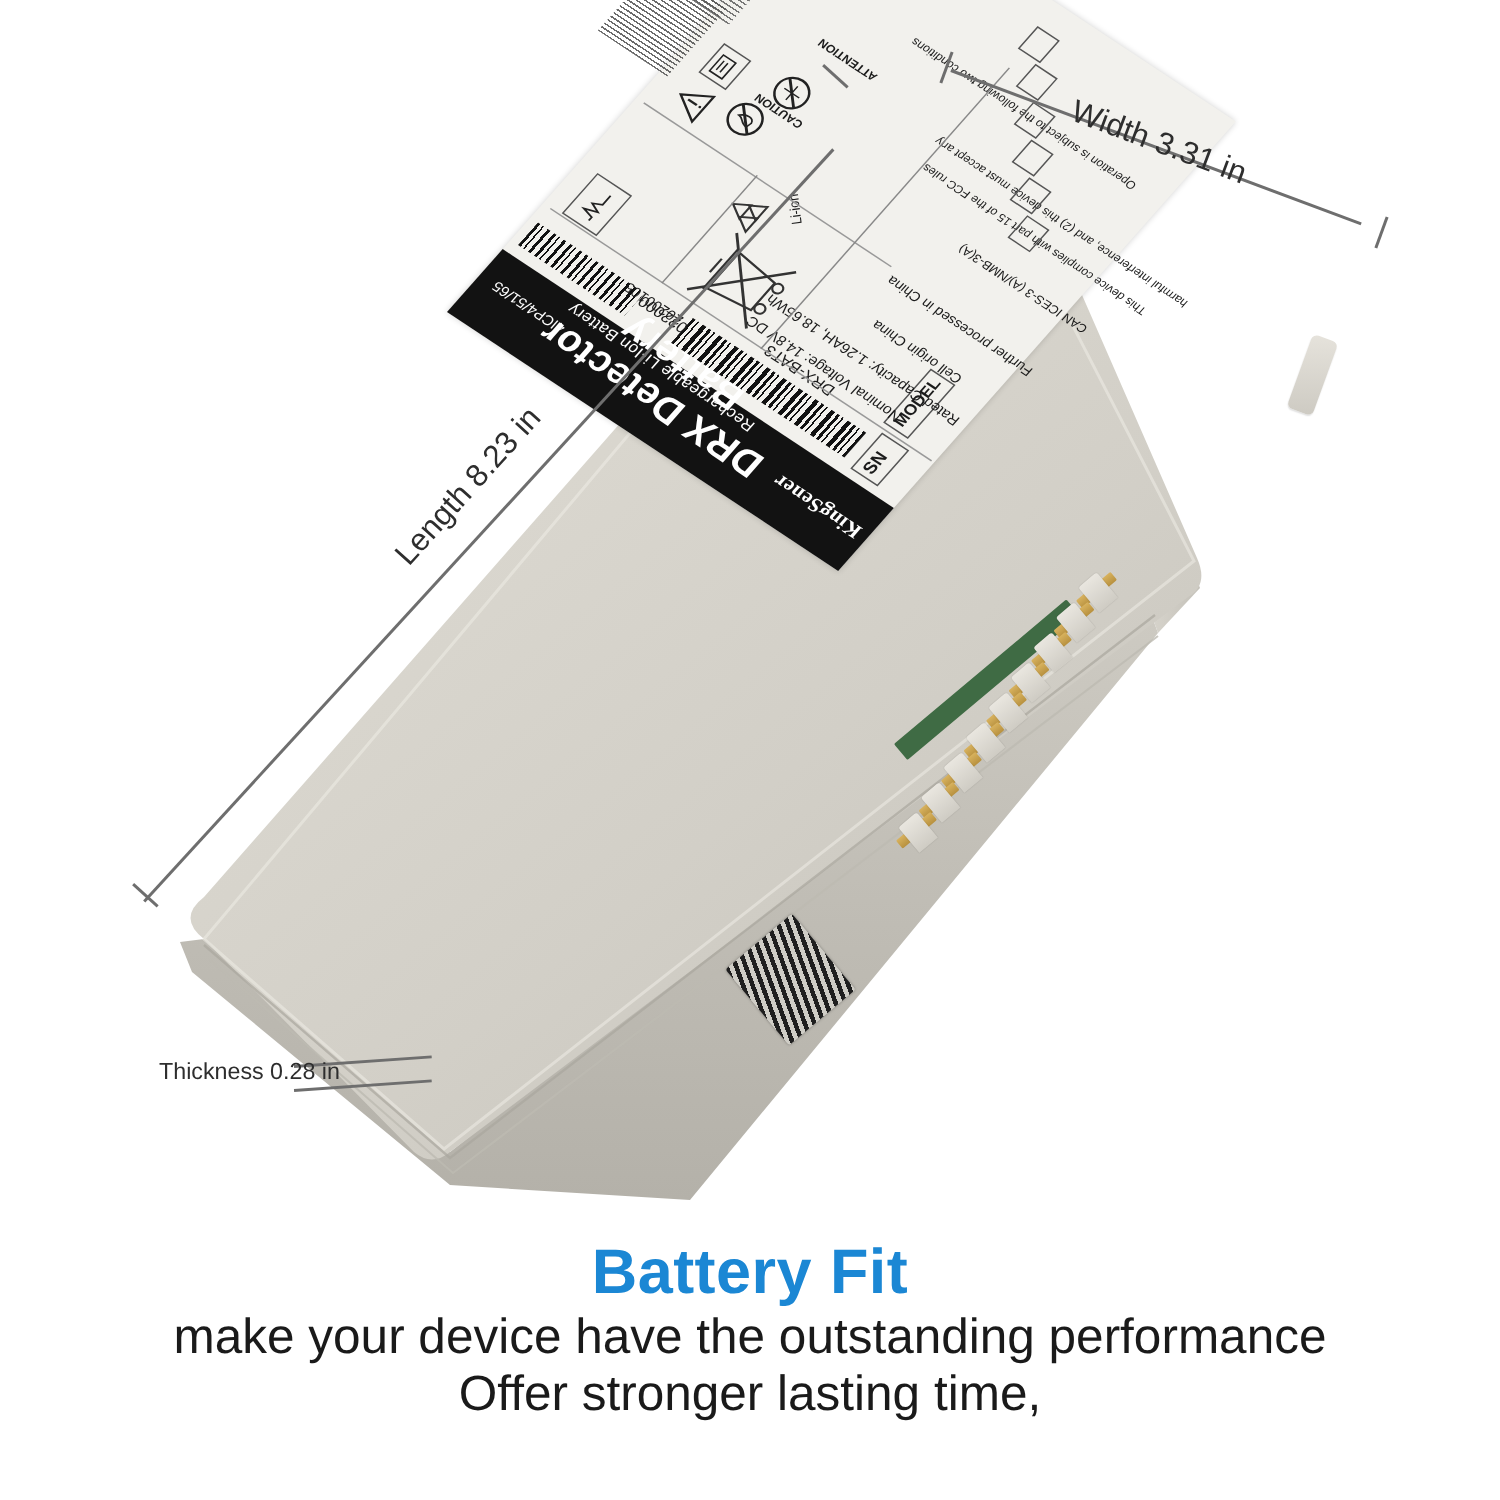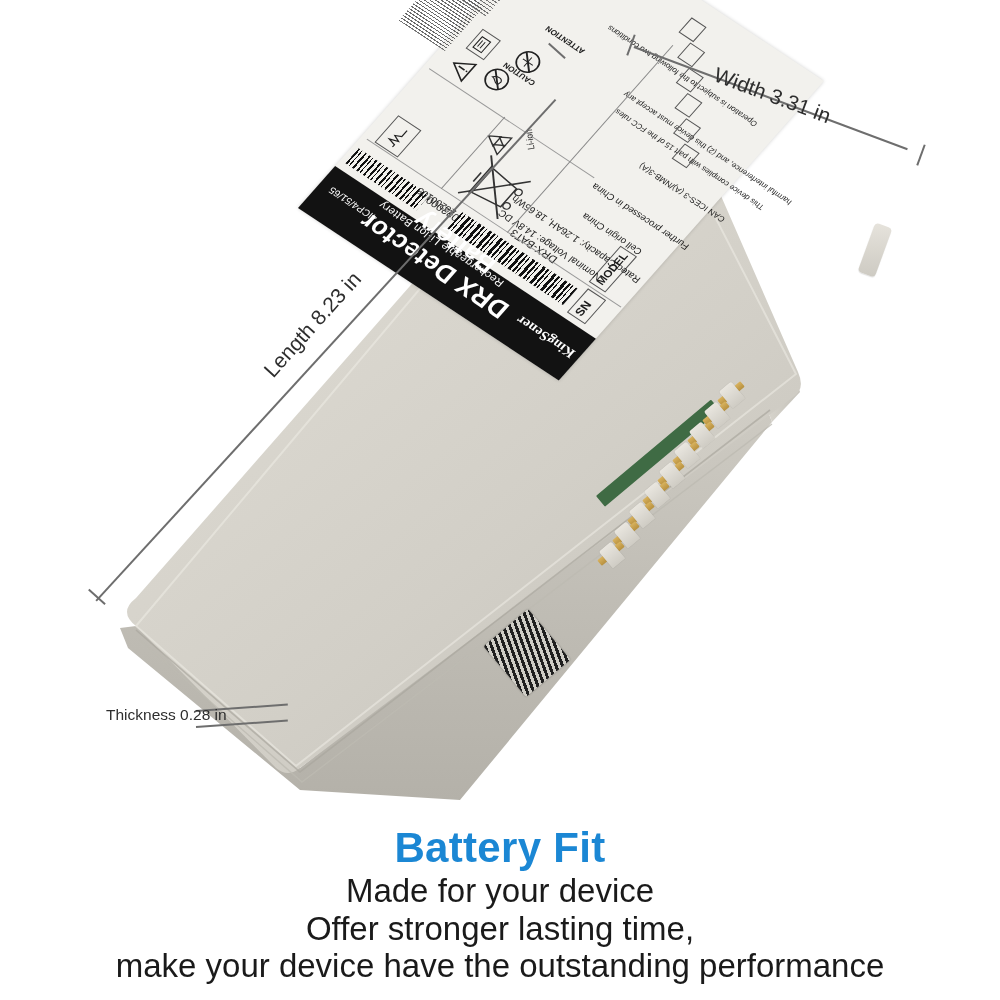--- a/index.html
+++ b/index.html
@@ -287,18 +287,17 @@
   <div class="tick" style="left:96px;top:586px;transform:rotate(-48deg);"></div>
   <div class="tick" style="left:556px;top:40px;transform:rotate(-48deg);"></div>
   <div class="dim-label" id="length-label">Length 8.23 in</div>
 
   <div class="dim-line" style="left:196px;top:710px;width:92px;transform:rotate(-4deg);"></div>
   <div class="dim-line" style="left:196px;top:726px;width:92px;transform:rotate(-4deg);"></div>
   <div class="dim-label" id="thickness-label">Thickness 0.28 in</div>
 
   <div id="copy">
     <p id="perfect-fit">Battery Fit</p>
-    <p class="copy-line" id="copy-l1">Made for your device</p>
+    <p class="copy-line" id="copy-l3">make your device have the outstanding performance</p>
     <p class="copy-line" id="copy-l2">Offer stronger lasting time,</p>
-    <p class="copy-line" id="copy-l3">make your device have the outstanding performance</p>
   </div>
 
 </div>
 
 </body></html>

